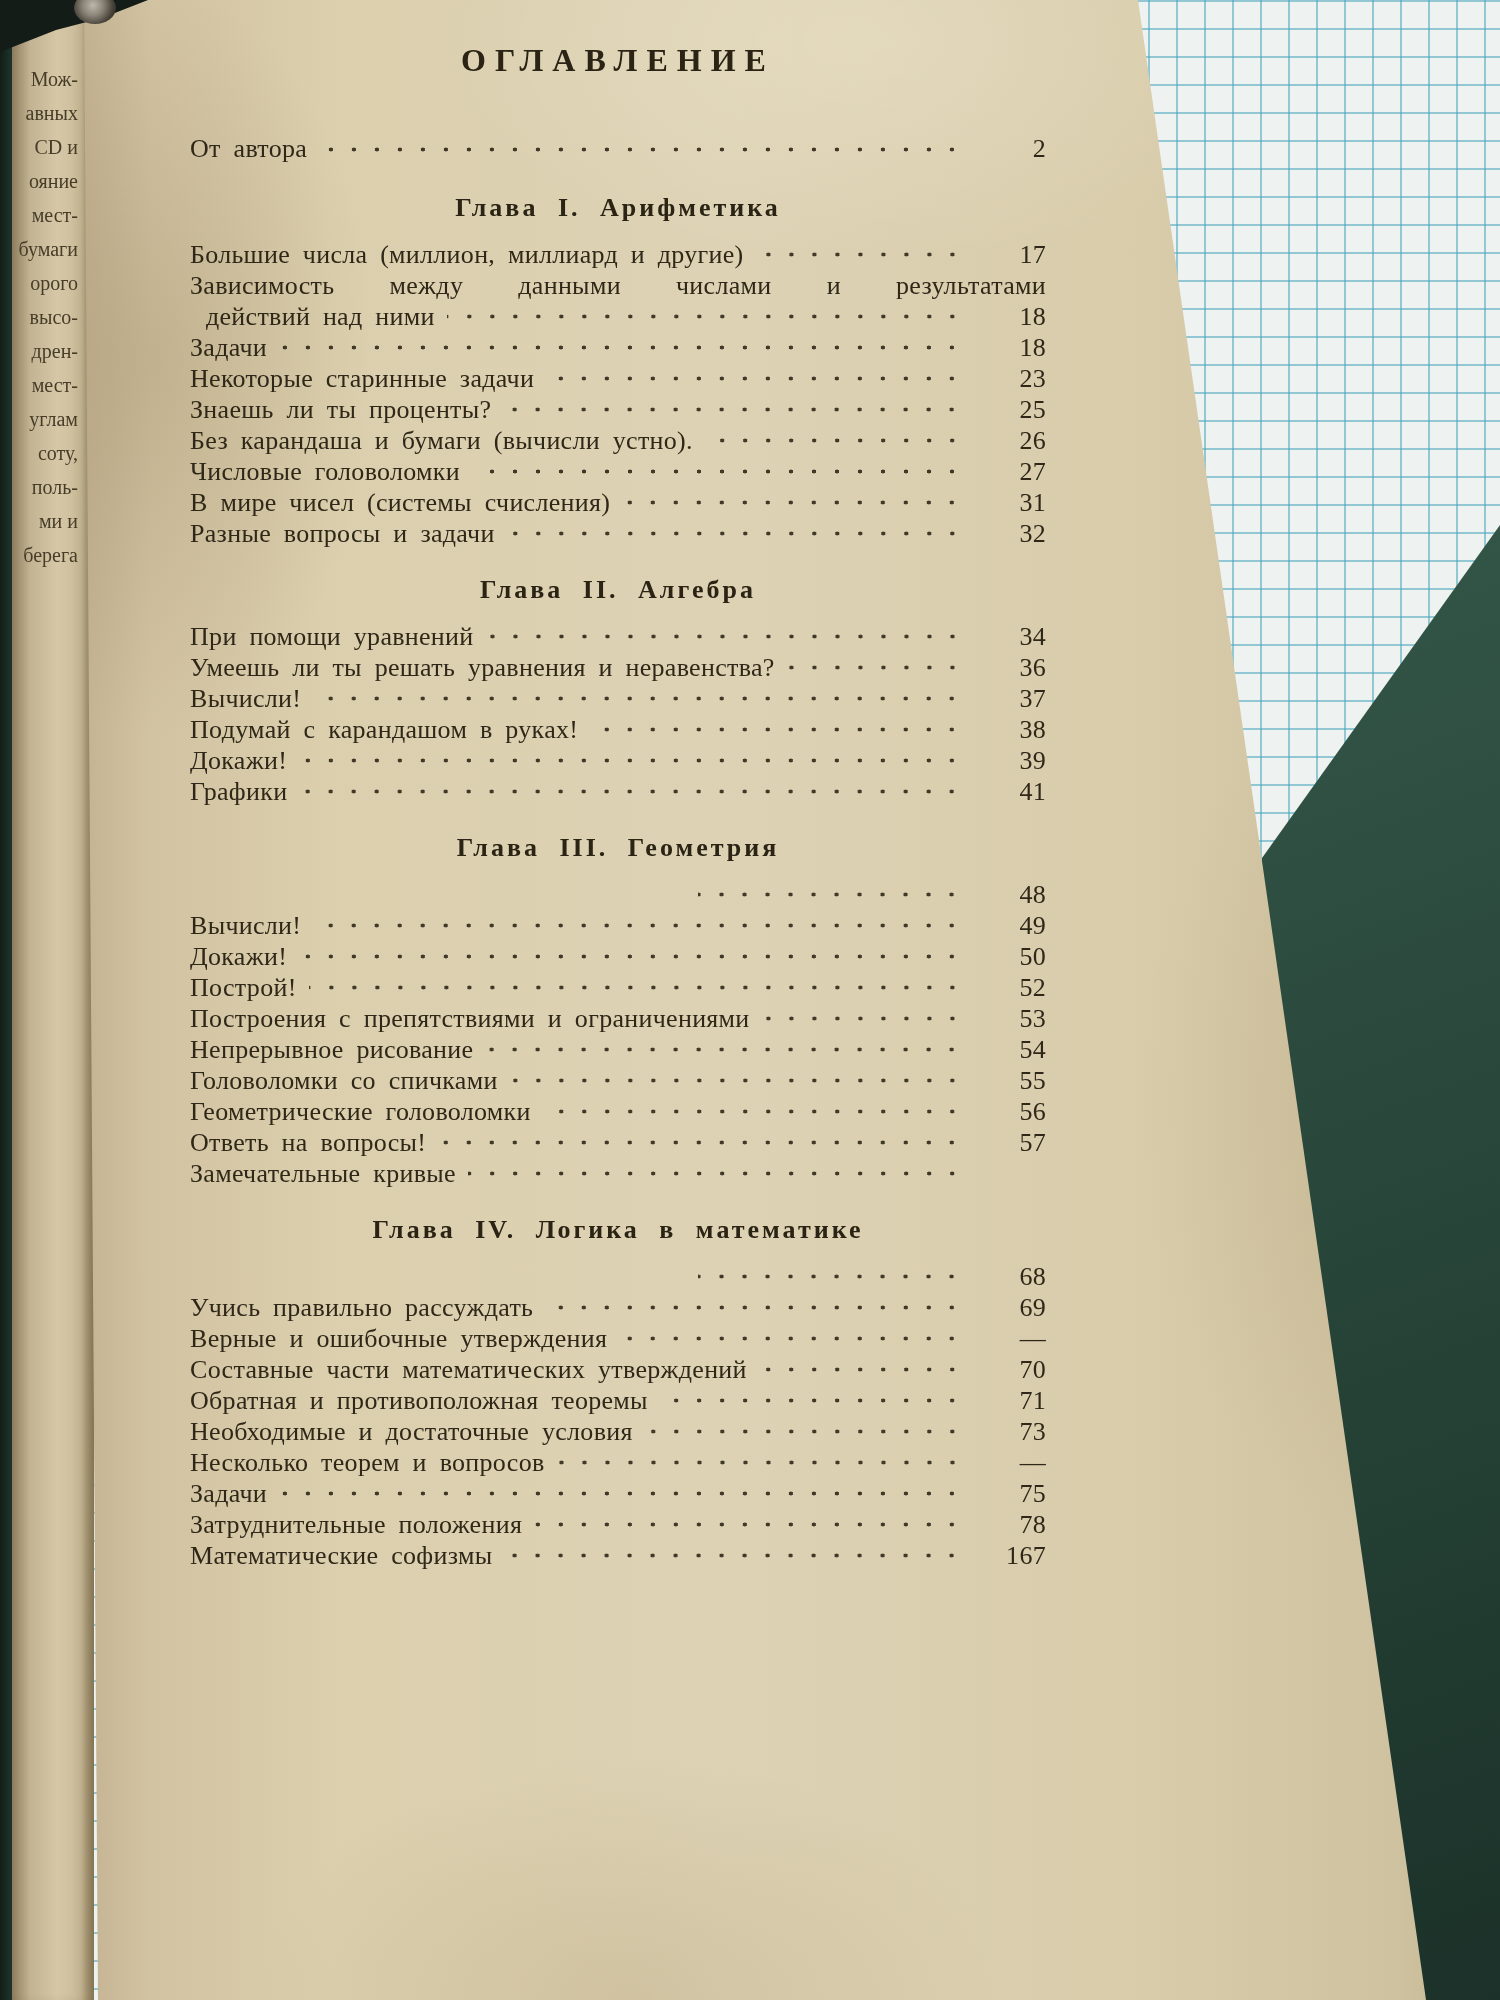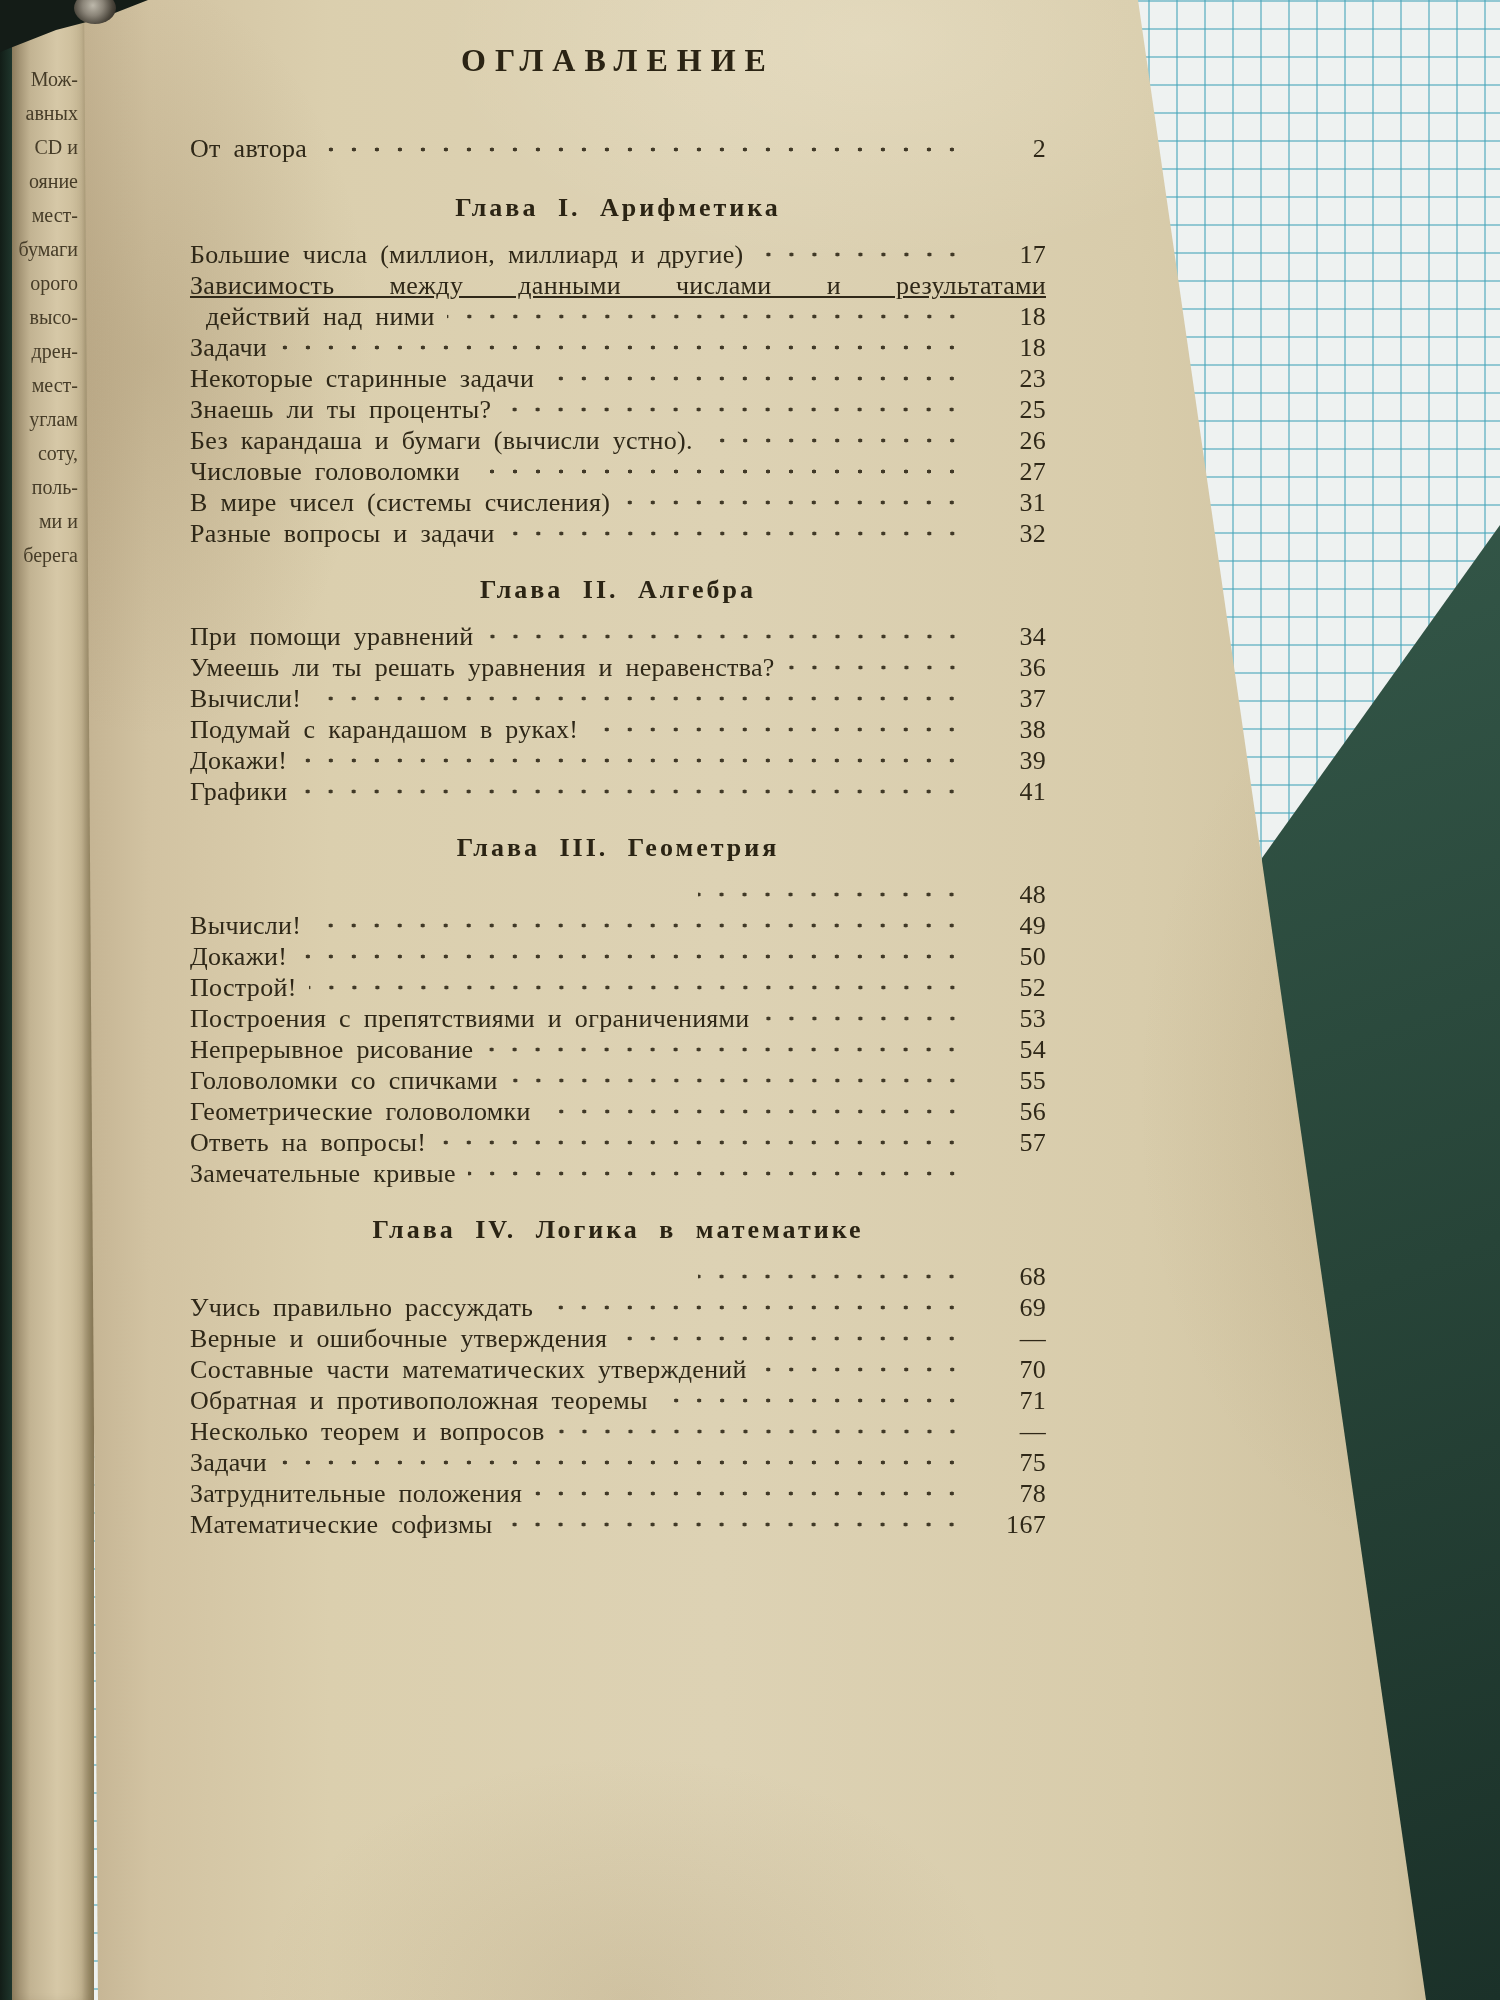--- a/index.html
+++ b/index.html
@@ -55,21 +55,21 @@
   .entries{margin-top:14px;}
   .entry{display:flex;align-items:baseline;height:31px;line-height:31px;
     font-size:26px;word-spacing:6px;letter-spacing:.3px;}
   .entry .label{white-space:nowrap;}
   .entry .dots{flex:1;height:13px;margin:0 8px 0 12px;align-self:center;
     background-image:radial-gradient(circle at 3px 50%, rgba(43,36,20,.88) 1.8px, transparent 2.2px);
     background-size:23px 13px;background-repeat:repeat-x;background-position:right center;}
   .entry .num{width:66px;text-align:right;white-space:nowrap;}
   .entry.indent .label{padding-left:16px;}
   .entry.pad .label{min-width:58%;}
-  .entry.fill .label{flex:1;text-align:justify;text-align-last:justify;text-decoration:underline;}
+  .entry.fill .label{flex:1;text-align:justify;text-align-last:justify;}
 
   
   .corner-shadow{position:absolute;left:0;top:0;width:150px;height:56px;z-index:5;
     background:#141c17;clip-path:polygon(0 0,148px 0,102px 18px,56px 30px,0 52px);}
   .binding-knob{position:absolute;left:74px;top:-8px;width:42px;height:32px;z-index:6;
     border-radius:50%;
     background:radial-gradient(circle at 45% 42%, #bdb8ab 0%, #8a8478 35%, #4c473d 65%, #26231d 90%);}
 </style>
 </head>
 <body>
@@ -276,20 +276,25 @@
               <span class="label">Составные части математических утверждений</span>
               <span class="dots"></span>
               <span class="num">70</span>
             </div>
             <div class="entry">
               <span class="label">Обратная и противоположная теоремы</span>
               <span class="dots"></span>
               <span class="num">71</span>
             </div>
             <div class="entry">
+              <span class="label">Необходимые и достаточные условия</span>
+              <span class="dots"></span>
+              <span class="num">73</span>
+            </div>
+            <div class="entry">
               <span class="label">Несколько теорем и вопросов</span>
               <span class="dots"></span>
               <span class="num">—</span>
             </div>
             <div class="entry">
               <span class="label">Задачи</span>
               <span class="dots"></span>
               <span class="num">75</span>
             </div>
             <div class="entry">

